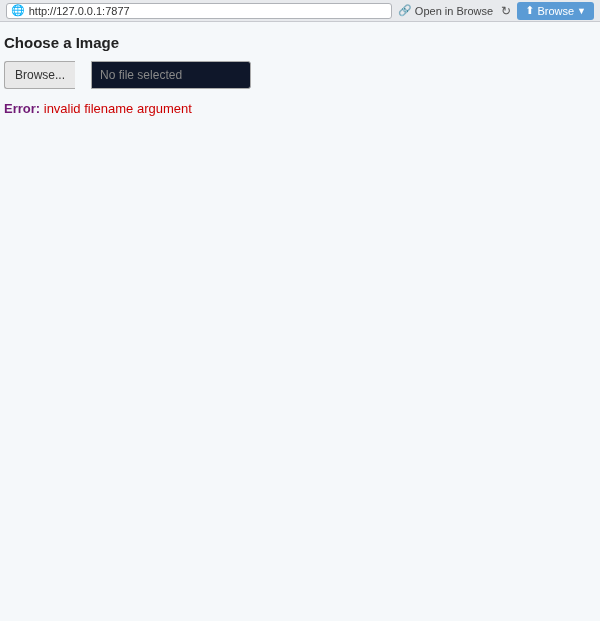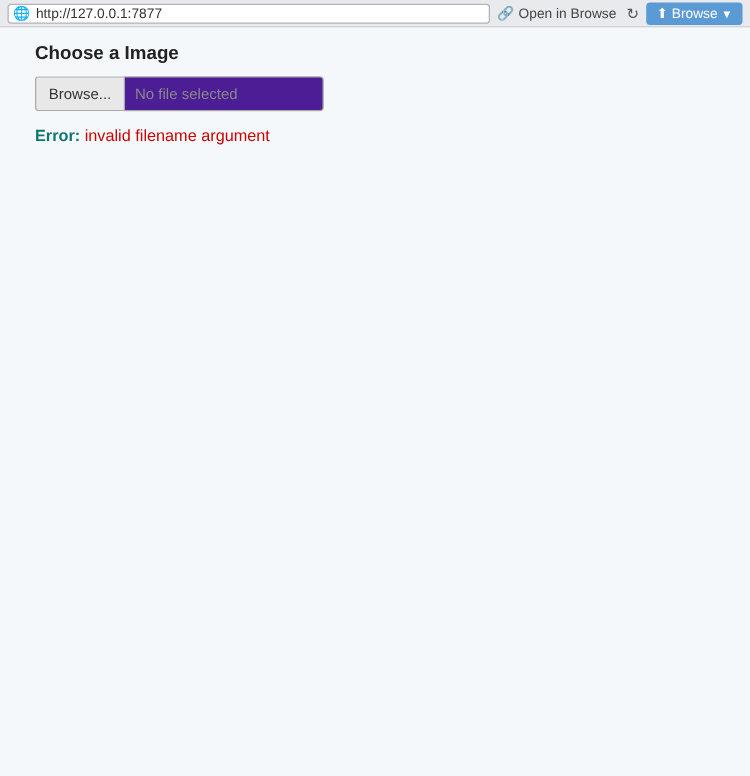--- a/index.html
+++ b/index.html
@@ -82,36 +82,36 @@
       height: 18px;
     }
 
     .publish-dropdown-arrow {
       font-size: 9px;
     }
 
     
     .main-content {
       background: #f5f8fa;
-      padding: 12px 28px;
+      padding: 12px 4px;
       min-height: 599px;
     }
 
     .page-heading {
       font-size: 15px;
       font-weight: 600;
       color: #222;
       margin-bottom: 10px;
     }
 
     
     .file-input-row {
       display: flex;
       align-items: center;
-      gap: 0;
+      gap: 16px;
       margin-bottom: 12px;
     }
 
     .browse-button {
       background: #e8e8e8;
       border: 1px solid #aaa;
       border-right: none;
       border-radius: 3px 0 0 3px;
       padding: 4px 10px;
       font-size: 12px;
@@ -122,36 +122,36 @@
     }
 
     .file-name-display {
       flex: 1;
       max-width: 160px;
       border: 1px solid #aaa;
       border-radius: 0 3px 3px 0;
       padding: 4px 8px;
       font-size: 12px;
       color: #888;
-      background: #4c1d95;
+      background: #0f172a;
       height: 28px;
       display: flex;
       align-items: center;
     }
 
     
     .error-message {
       color: #c00;
       font-size: 13px;
       margin-top: 4px;
     }
 
     .error-label {
       font-weight: bold;
-      color: #0f766e;
+      color: #701a75;
     }
 
     
     .globe-icon {
       font-size: 11px;
     }
   </style>
 </head>
 <body>
 

